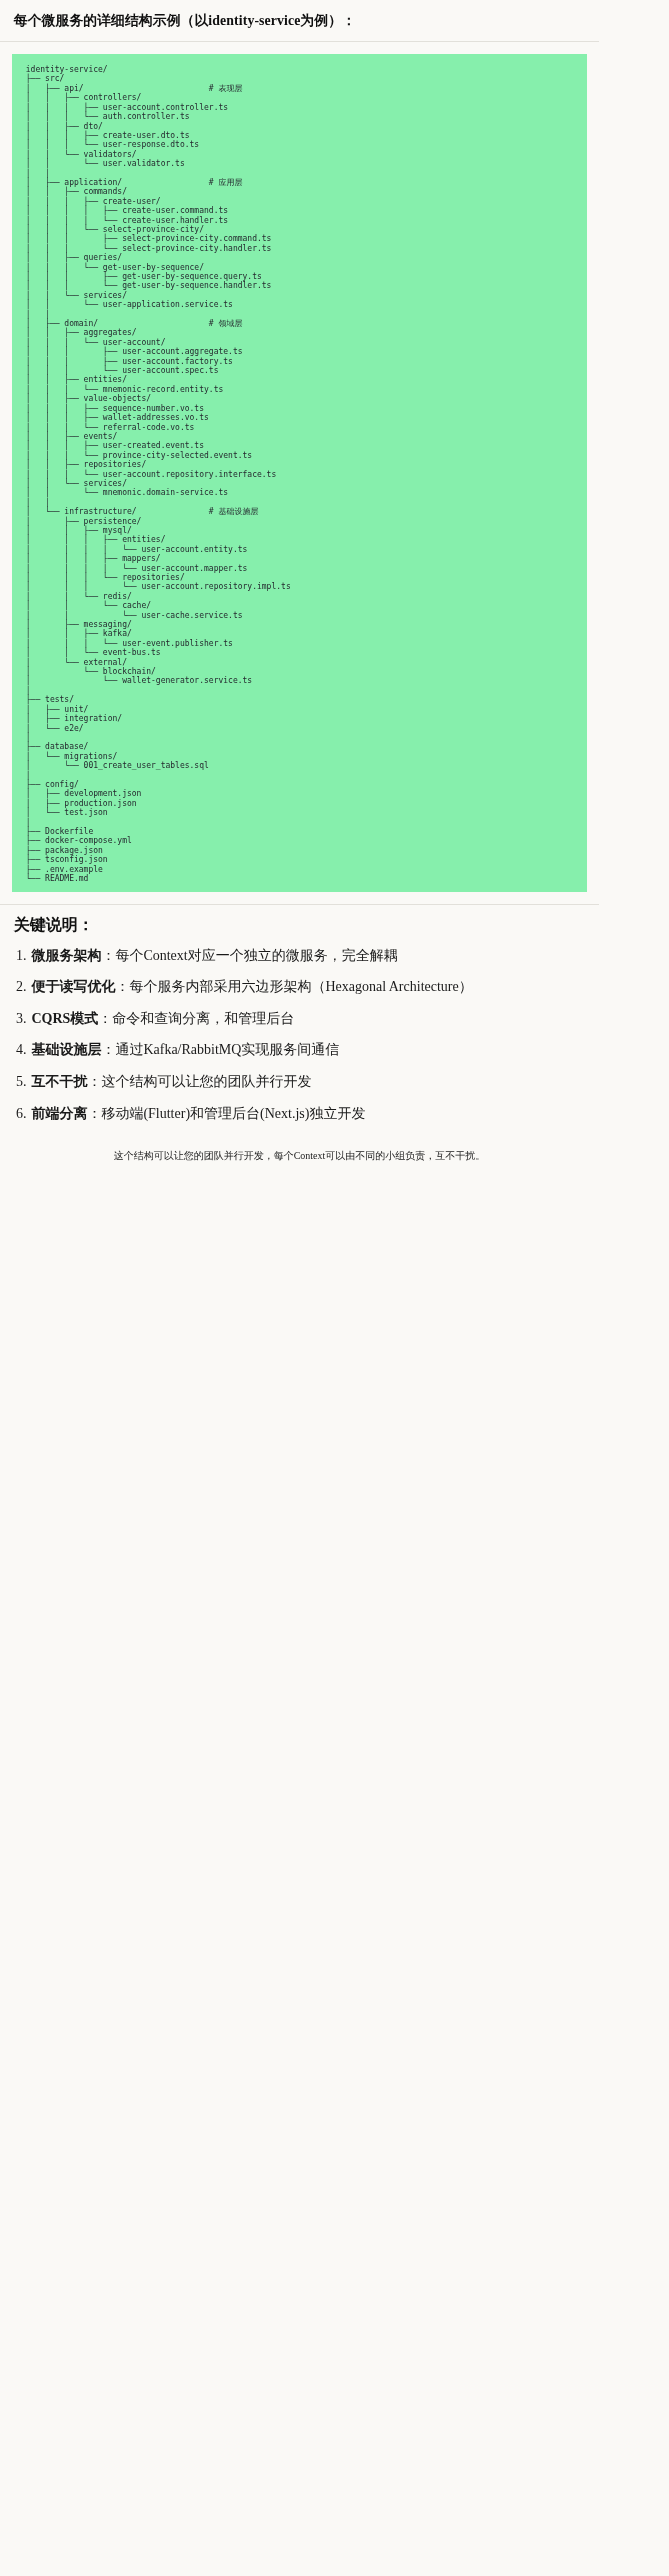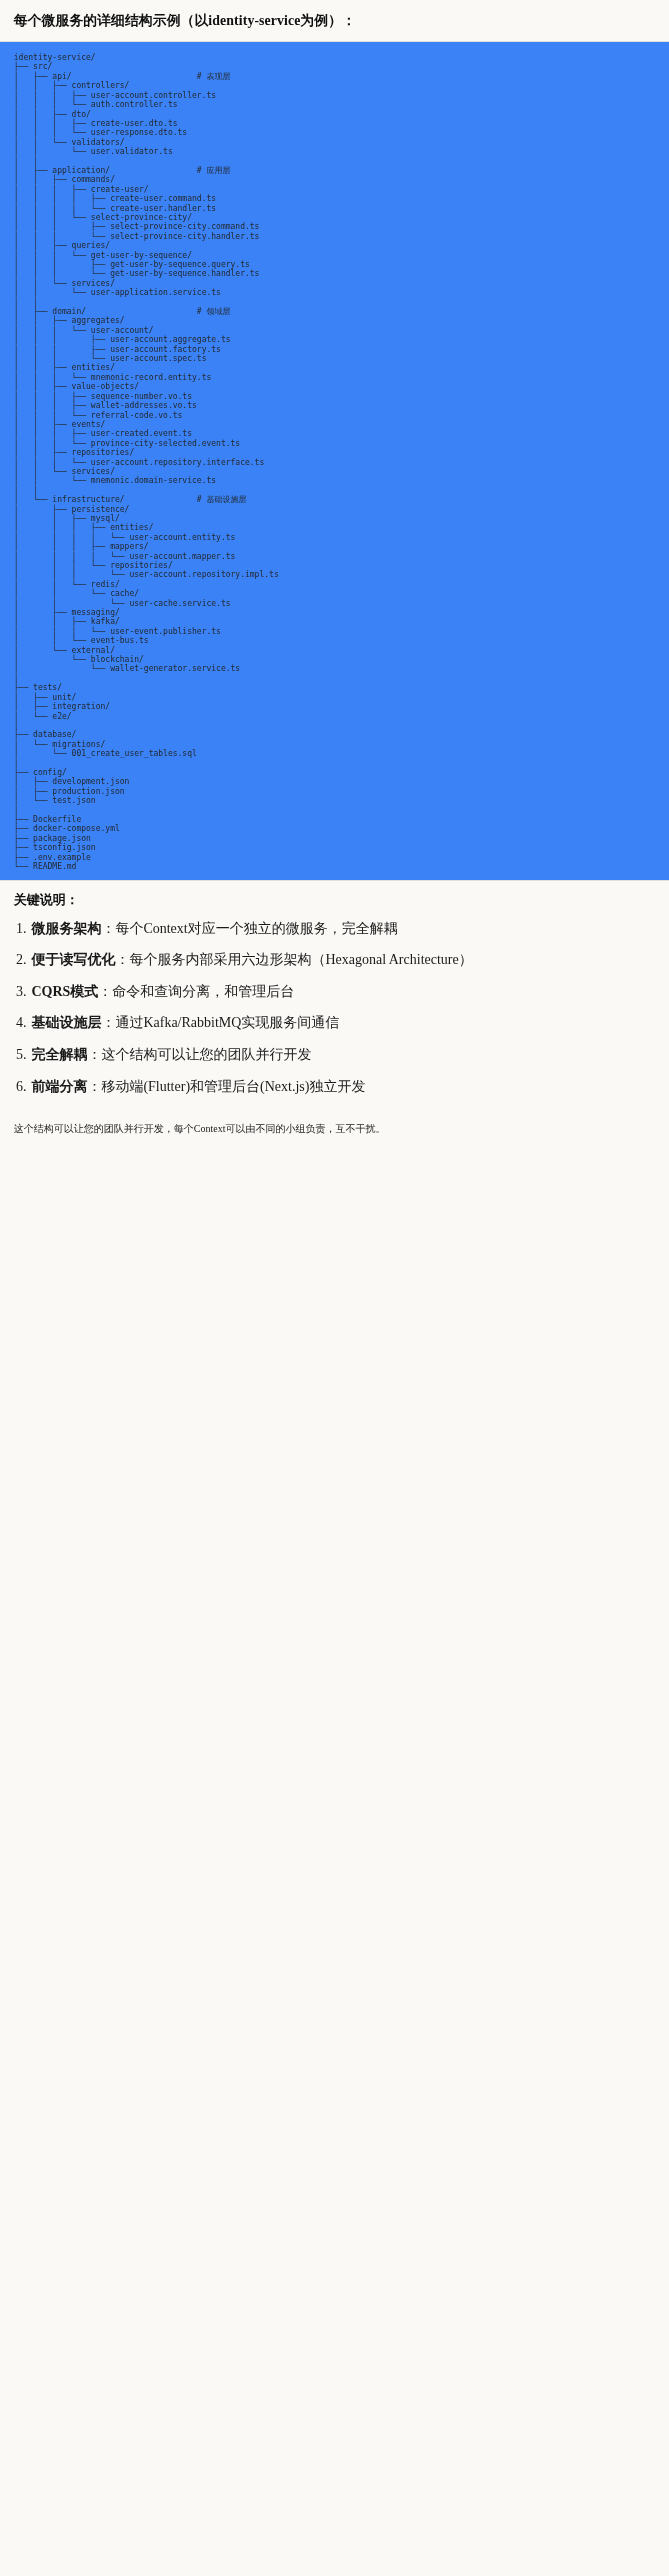--- a/index.html
+++ b/index.html
@@ -7,21 +7,21 @@
     padding: 0;
     background: #faf9f6;
   }
   body {
     width: 669px;
     font-family: "Liberation Serif", serif;
     color: #1a1a1a;
     -webkit-font-smoothing: antialiased;
   }
   .page {
-    width: 669px;
+    width: 599px;
     box-sizing: border-box;
     background: #faf9f6;
   }
   
   .doc-title {
     font-family: "Liberation Serif", serif;
     font-weight: bold;
     font-size: 13.8px;
     line-height: 1.45;
     color: #101010;
@@ -31,42 +31,42 @@
   }
   .rule {
     height: 0.6px;
     background: #e2e0da;
     width: 100%;
     border: 0;
     margin: 0;
   }
   
   .tree-block {
-    background: #3b82f6;
+    background: #86efac;
     padding: 11.3px 13.8px 8.8px 13.8px;
-    margin: 0;
+    margin: 12px;
   }
   pre.tree {
     margin: 0;
     font-family: "DejaVu Sans Mono", "Liberation Mono", monospace;
     font-size: 8px;
     line-height: 9.4px;
     color: #24292e;
     white-space: pre;
     letter-spacing: 0px;
     tab-size: 4;
   }
   
   .notes {
     padding: 6.3px 13.8px 3.8px 13.8px;
   }
   .notes-title {
     font-family: Liberation Mono, monospace;
     font-weight: bold;
-    font-size: 13px;
+    font-size: 16px;
     color: #101010;
     margin: 3.8px 0 8.8px 0;
   }
   ol.note-list {
     margin: 0 0 0 0;
     padding: 0 0 0 16.3px;
     list-style: decimal;
     font-size: 14px;
     line-height: 1.5;
   }
@@ -79,20 +79,21 @@
   ol.note-list > li .lbl {
     font-weight: bold;
   }
   .closing {
     font-family: "Liberation Serif", serif;
     font-size: 10px;
     line-height: 1.55;
     color: #1a1a1a;
     margin: 10px 0 11.3px 0;
     padding: 0 13.8px;
+    text-align: center;
   }
 </style>
 </head>
 <body>
 
 <div class="page">
 
   <h1 class="doc-title">每个微服务的详细结构示例（以identity-service为例）：</h1>
 
   <hr class="rule">
@@ -190,21 +191,21 @@
   <hr class="rule">
 
   <div class="notes">
     <div class="notes-title">关键说明：</div>
 
     <ol class="note-list">
       <li><span class="lbl">微服务架构</span><span>：</span><span>每个Context对应一个独立的微服务，完全解耦</span></li>
       <li><span class="lbl">便于读写优化</span><span>：</span><span>每个服务内部采用六边形架构（Hexagonal Architecture）</span></li>
       <li><span class="lbl">CQRS模式</span><span>：</span><span>命令和查询分离，和管理后台</span></li>
       <li><span class="lbl">基础设施层</span><span>：</span><span>通过Kafka/RabbitMQ实现服务间通信</span></li>
-      <li><span class="lbl">完全解耦</span><span>：</span><span>这个结构可以让您的团队并行开发</span></li>
+      <li><span class="lbl">互不干扰</span><span>：</span><span>这个结构可以让您的团队并行开发</span></li>
       <li><span class="lbl">前端分离</span><span>：</span><span>移动端(Flutter)和管理后台(Next.js)独立开发</span></li>
     </ol>
   </div>
 
   <div class="closing">这个结构可以让您的团队并行开发，每个Context可以由不同的小组负责，互不干扰。</div>
 
 </div>
 
 
 </body></html>

